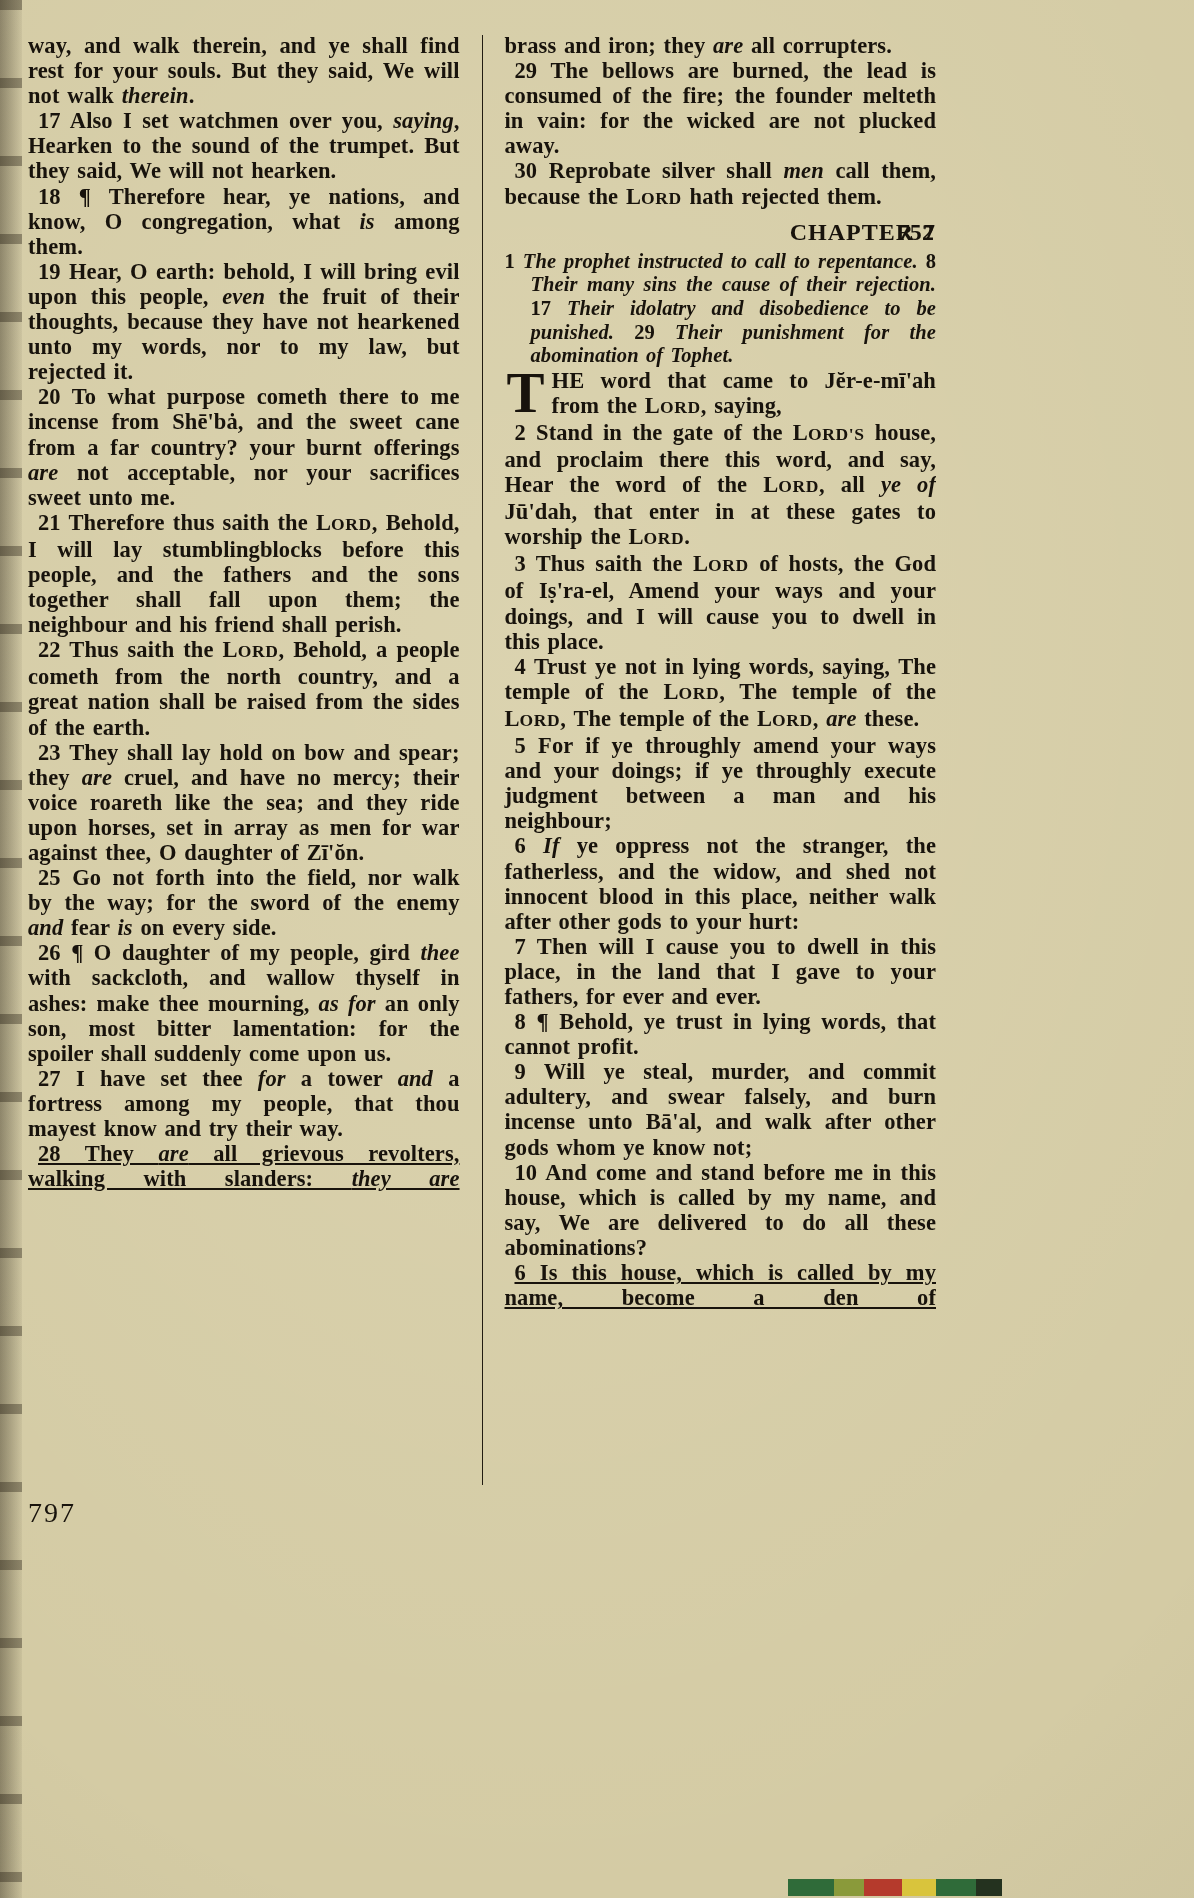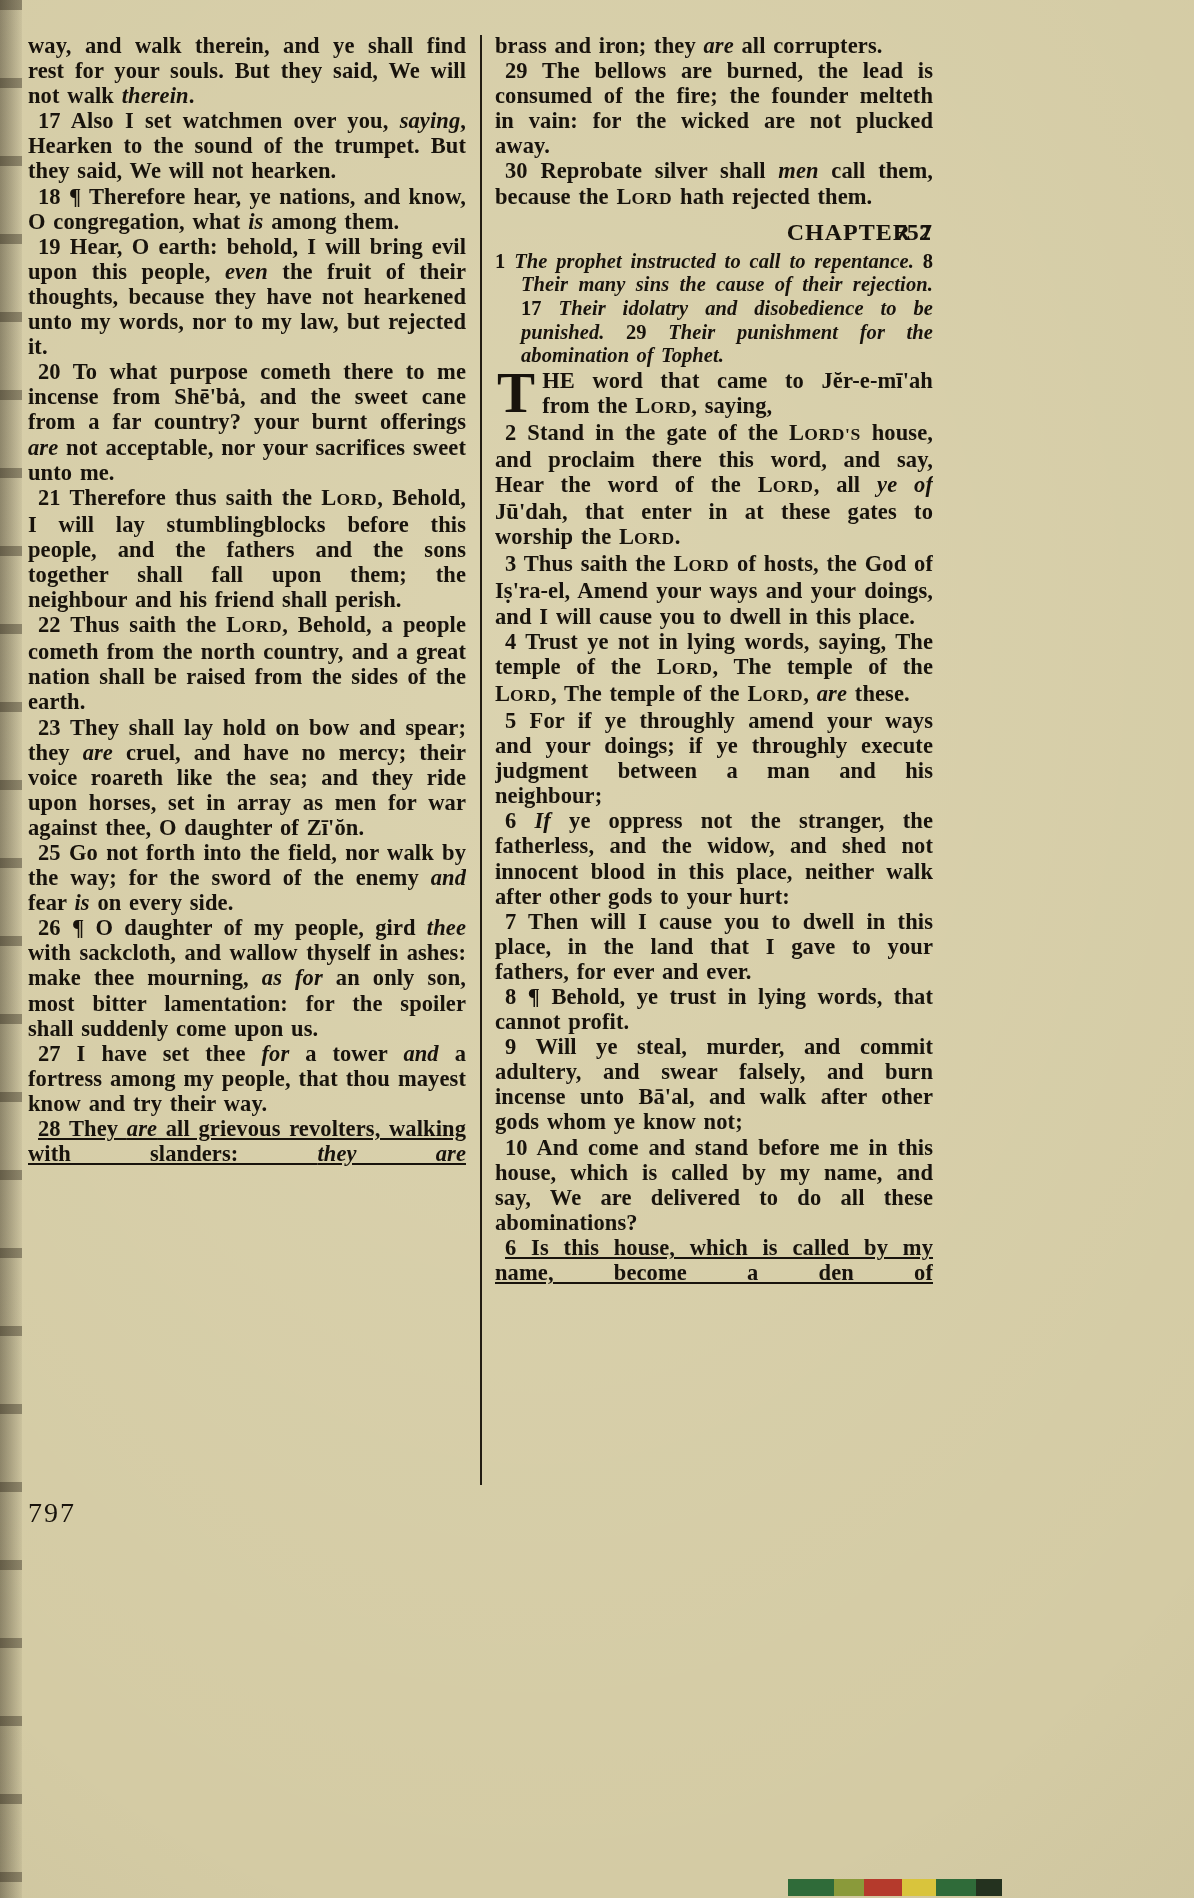--- a/index.html
+++ b/index.html
@@ -17,21 +17,21 @@
       repeating-linear-gradient(180deg, rgba(25,18,8,.38) 0 10px, rgba(25,18,8,.05) 10px 78px),
       linear-gradient(90deg, rgba(25,18,8,.35), rgba(25,18,8,0));
   }
   .page{position:absolute;left:28px;top:24px;width:908px;}
   .running-head{
     display:flex;justify-content:space-between;align-items:baseline;
     border-bottom:3px solid #221c12;padding:8px 2px 10px 6px;
   }
   .head-left{font-size:25px;font-weight:bold;font-style:italic;}
   .head-right{font-size:26px;font-weight:bold;letter-spacing:.6px;}
-  .cols{display:flex;margin-top:9px;}
+  .cols{display:flex;margin-top:9px;gap:8px;}
   .col{
     width:438px;height:1452px;overflow:hidden;
     font-size:22.5px;line-height:25.1px;font-weight:bold;
     text-align:justify;word-spacing:2px;letter-spacing:.1px;
   }
   .divider{width:2px;background:#221c12;margin:2px 13px 0 14px;height:1450px;}
   .col p{margin:0;}
   p.verse{text-indent:10px;}
   p.cont{text-indent:0;}
   p.jl{text-align-last:justify;text-decoration:underline;}

